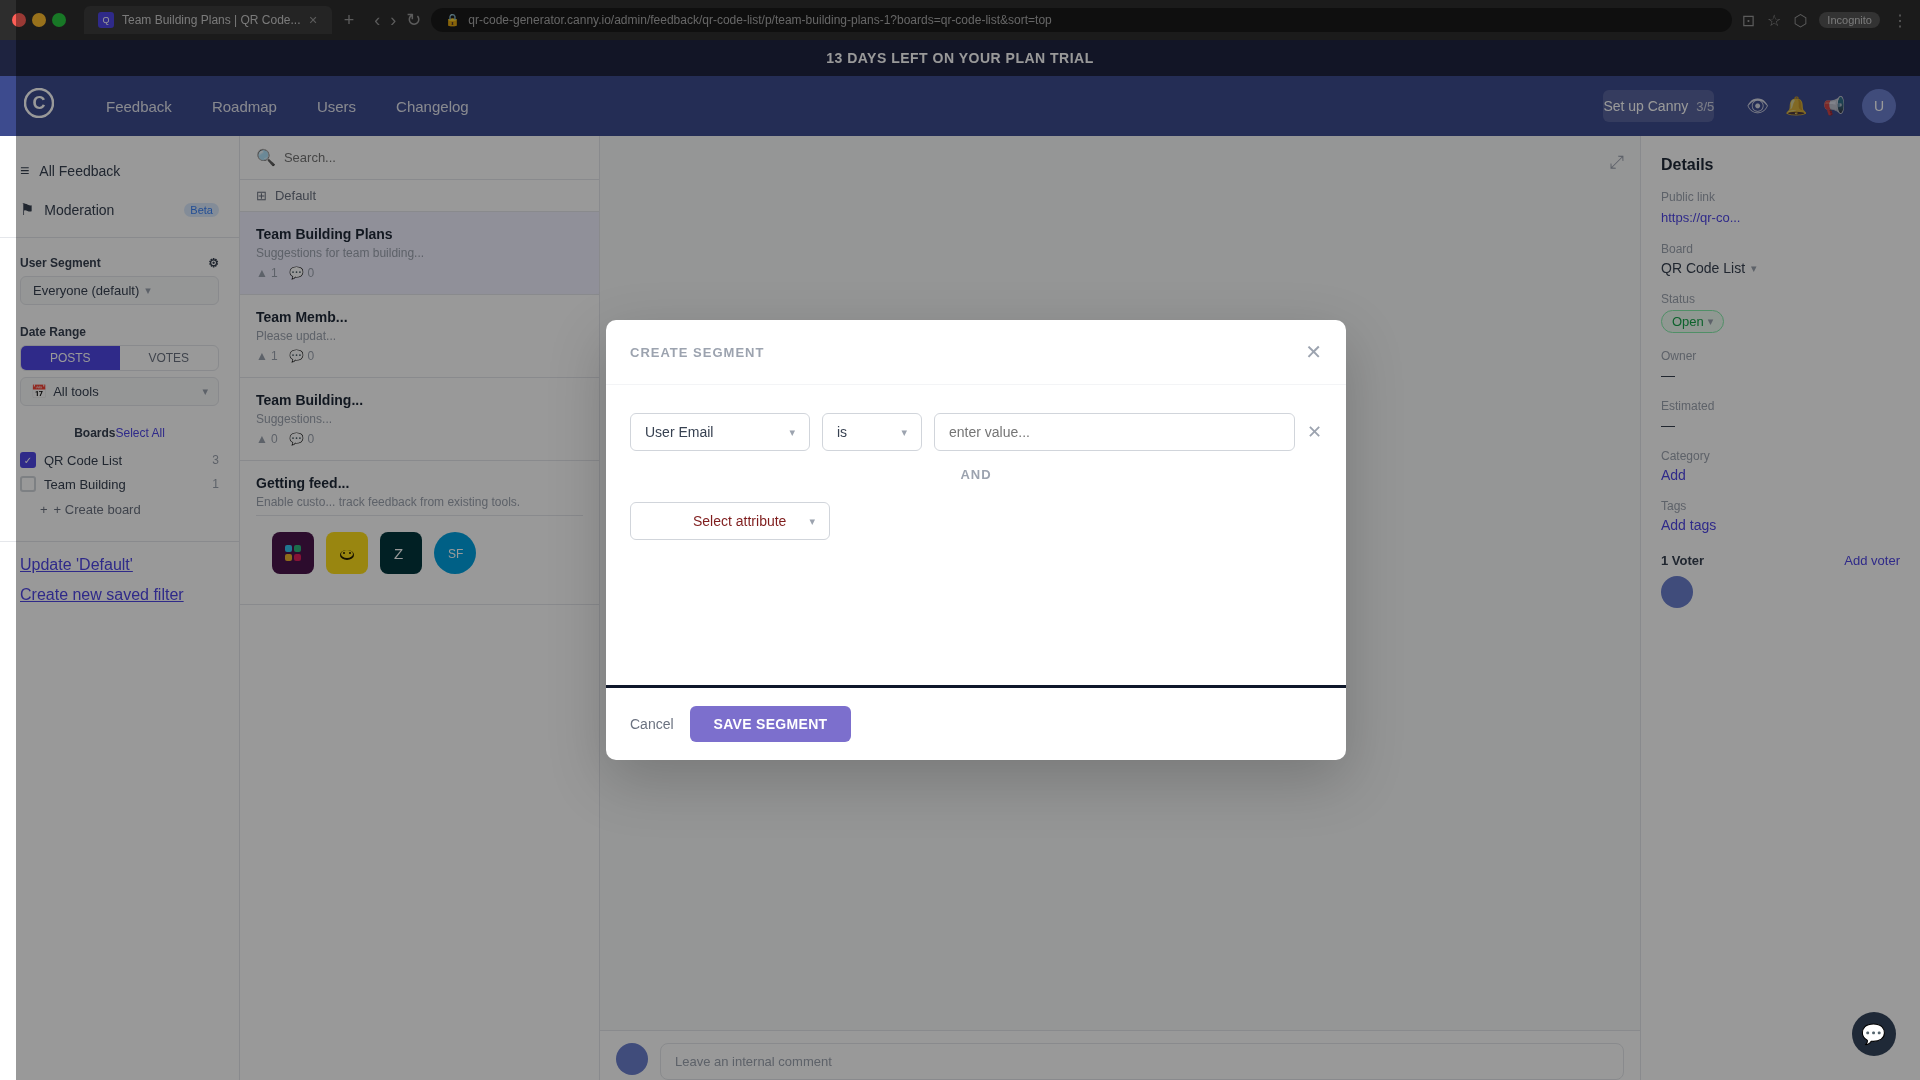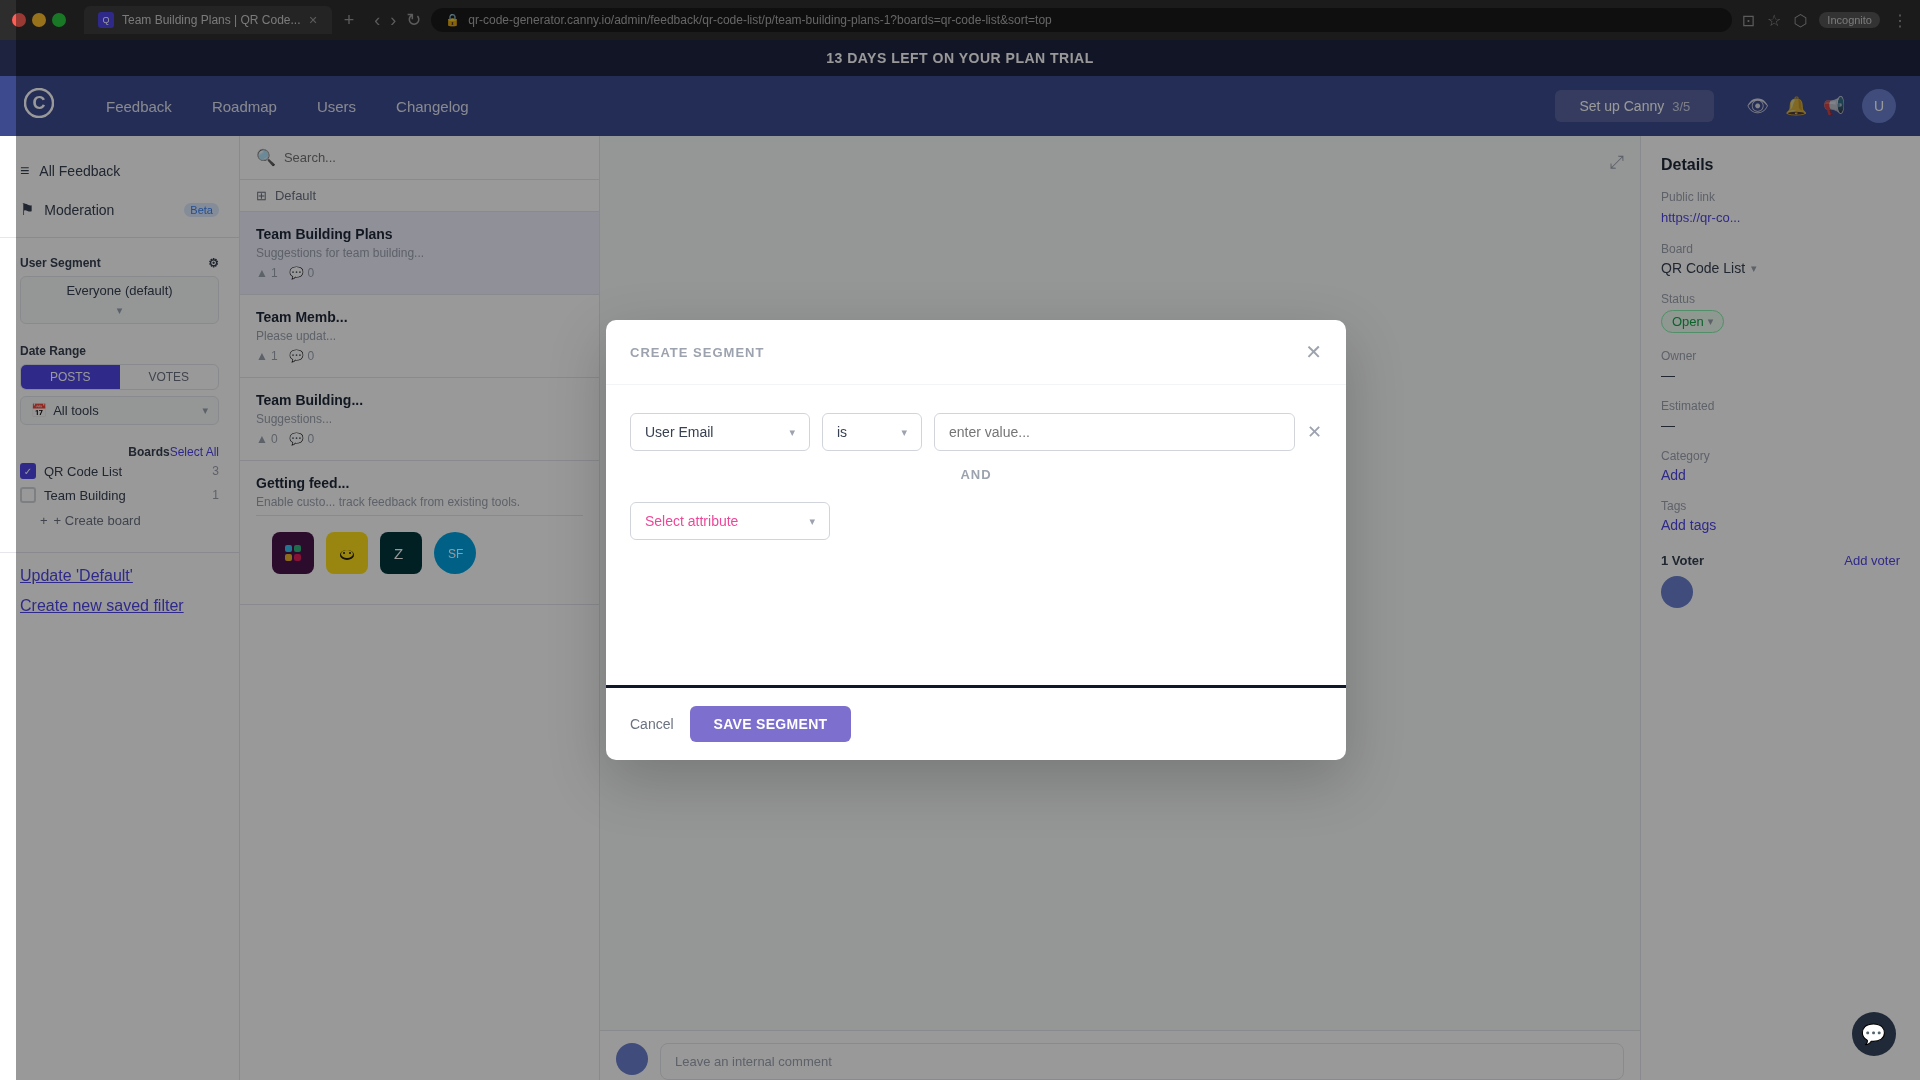--- a/index.html
+++ b/index.html
@@ -23,45 +23,45 @@
     .browser-actions { display: flex; gap: 12px; align-items: center; color: #999; font-size: 16px; }
     .incognito-badge { background: #555; color: #ccc; font-size: 11px; padding: 2px 8px; border-radius: 10px; }
 
     
     .trial-banner { background: #1e2340; color: #fff; text-align: center; padding: 10px; font-size: 14px; font-weight: 600; letter-spacing: 0.5px; }
 
     
     .top-nav { background: #3d4b8e; display: flex; align-items: center; padding: 0 24px; height: 60px; gap: 32px; }
     .nav-logo { color: white; font-size: 28px; font-weight: 700; margin-right: 16px; }
     .nav-item { color: rgba(255,255,255,0.85); font-size: 15px; cursor: pointer; padding: 8px 4px; }
-    .nav-setup { margin-left: auto; background: rgba(255,255,255,0.15); color: white; border-radius: 6px; padding: 8px 24px; font-size: 14px; display: flex; align-items: center; gap: 8px; }
+    .nav-setup { margin-left: auto; background: rgba(255,255,255,0.15); color: white; border-radius: 6px; padding: 8px 0; font-size: 14px; display: flex; align-items: center; gap: 8px; }
     .nav-progress { color: rgba(255,255,255,0.7); font-size: 13px; }
     .nav-icons { display: flex; gap: 16px; align-items: center; color: rgba(255,255,255,0.8); font-size: 18px; }
     .nav-avatar { width: 34px; height: 34px; border-radius: 50%; background: #6b7fce; display: flex; align-items: center; justify-content: center; color: white; font-size: 14px; }
 
     
     .main-layout { display: flex; height: calc(1080px - 40px - 24px - 60px); }
 
     
     .sidebar { width: 240px; background: #fff; border-right: 1px solid #e5e7eb; padding: 16px 0; flex-shrink: 0; overflow-y: auto; }
     .sidebar-item { display: flex; align-items: center; gap: 10px; padding: 10px 20px; cursor: pointer; font-size: 14px; color: #374151; }
     .sidebar-item .si-icon { font-size: 16px; }
     .sidebar-badge { background: #e5e7eb; color: #6b7280; font-size: 11px; padding: 1px 6px; border-radius: 8px; margin-left: auto; }
     .sidebar-badge.beta { background: #dbeafe; color: #3b82f6; }
     .sidebar-user-segment { padding: 10px 20px; }
     .sidebar-user-segment .label { font-size: 12px; font-weight: 600; color: #374151; display: flex; align-items: center; gap: 6px; justify-content: space-between; }
-    .sidebar-user-segment .value { display: flex; align-items: center; gap: 6px; margin-top: 6px; background: #f9fafb; border: 1px solid #e5e7eb; border-radius: 6px; padding: 6px 12px; font-size: 13px; color: #374151; cursor: pointer; flex-direction: column; }
+    .sidebar-user-segment .value { display: flex; align-items: center; gap: 6px; margin-top: 6px; background: #f9fafb; border: 1px solid #e5e7eb; border-radius: 6px; padding: 6px 12px; font-size: 13px; color: #374151; cursor: pointer; }
     .sidebar-date-range { padding: 10px 20px; }
     .sidebar-date-range .label { font-size: 12px; font-weight: 600; color: #374151; margin-bottom: 6px; }
     .date-tabs { display: flex; border: 1px solid #e5e7eb; border-radius: 6px; overflow: hidden; }
     .date-tab { flex: 1; text-align: center; padding: 5px; font-size: 12px; color: #6b7280; cursor: pointer; }
     .date-tab.active { background: #4f46e5; color: white; }
     .date-select { display: flex; align-items: center; gap: 6px; margin-top: 6px; background: #f9fafb; border: 1px solid #e5e7eb; border-radius: 6px; padding: 6px 10px; font-size: 13px; color: #374151; cursor: pointer; }
     .boards-section { padding: 10px 20px; }
-    .boards-header { display: flex; justify-content: flex-end; align-items: center; font-size: 12px; font-weight: 600; color: #374151; }
+    .boards-header { display: flex; justify-content: center; align-items: center; font-size: 12px; font-weight: 600; color: #374151; margin-bottom: 8px; }
     .board-item { display: flex; align-items: center; gap: 8px; padding: 4px 0; font-size: 13px; color: #374151; cursor: pointer; }
     .board-item .checkbox { width: 16px; height: 16px; border: 2px solid #4f46e5; border-radius: 3px; background: #4f46e5; display: flex; align-items: center; justify-content: center; color: white; font-size: 10px; }
     .board-item .checkbox.empty { background: white; border-color: #d1d5db; }
     .board-count { margin-left: auto; color: #9ca3af; font-size: 12px; }
     .sidebar-create-board { padding: 6px 20px; font-size: 13px; color: #6b7280; cursor: pointer; display: flex; align-items: center; gap: 6px; }
     .sidebar-link { padding: 6px 20px; font-size: 16px; color: #4f46e5; cursor: pointer; text-decoration: underline; }
     .posts-list { width: 360px; background: #fff; border-right: 1px solid #e5e7eb; padding: 0; flex-shrink: 0; }
     .posts-search { padding: 12px 16px; border-bottom: 1px solid #e5e7eb; display: flex; align-items: center; gap: 8px; }
     .posts-search input { flex: 1; border: none; outline: none; font-size: 13px; color: #374151; background: transparent; }
     .posts-filter-bar { padding: 8px 16px; display: flex; align-items: center; gap: 8px; border-bottom: 1px solid #e5e7eb; font-size: 13px; color: #6b7280; }
@@ -388,21 +388,21 @@
           <span class="chevron">▾</span>
         </div>
         <input type="text" class="modal-input" placeholder="enter value..." style="">
         <button class="modal-row-close">✕</button>
       </div>
 
       <div class="modal-and-divider">AND</div>
 
       <div class="modal-row">
         <div class="modal-select second-row">
-          <span style="color:#ec4899;">Select attribute</span>
+          <span style="color:#7f1d1d;margin-left:48px;">Select attribute</span>
           <span class="chevron">▾</span>
         </div>
       </div>
     </div>
     <div class="modal-footer">
       <button class="modal-cancel">Cancel</button>
       <button class="modal-save-btn">SAVE SEGMENT</button>
     </div>
   </div>
 </div>

